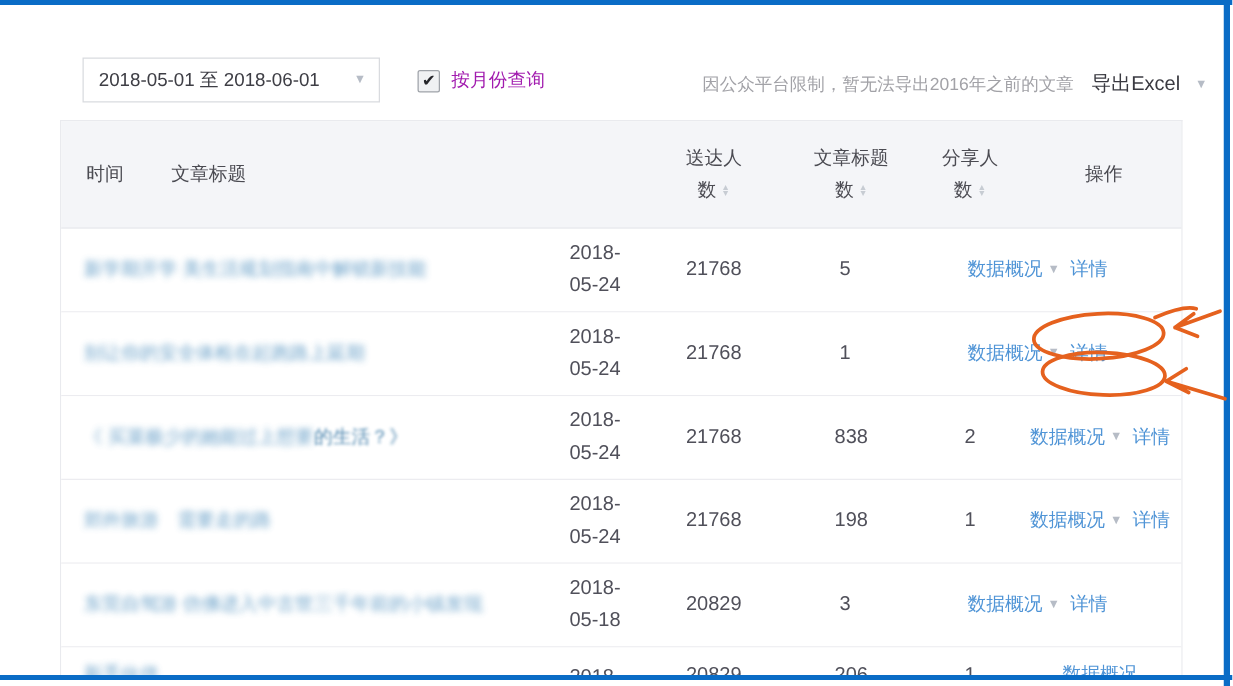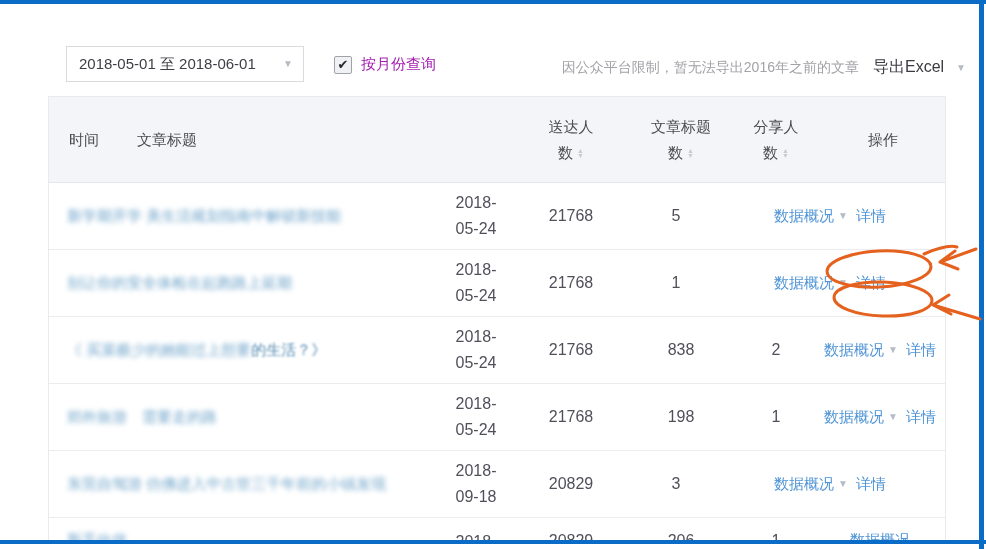--- a/index.html
+++ b/index.html
@@ -199,21 +199,21 @@
           <span class="link">详情</span>
         </span>
     </div>
   </div>
 
   <div class="trow">
     <div class="td c1">
         <span class="title-link"><span class="blur-strong">东莞自驾游 仿佛进入中古世三千年前的小镇发现</span></span>
       </div>
     <div class="td c2 date-cell">
-        <span><span>2018-</span><br><span>09-18</span></span>
+        <span><span>2018-</span><br><span>05-18</span></span>
       </div>
     <div class="td c3">20829</div>
     <div class="td c5">3</div>
     <div class="td c6">
       <span class="link">数据概况</span>
       <span class="detail-line">
           <span class="caret">▼</span>
           <span class="link">详情</span>
         </span>
     </div>

